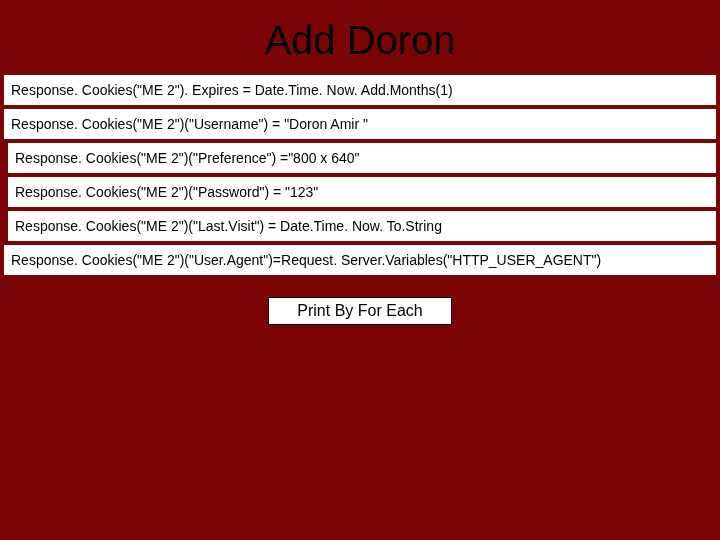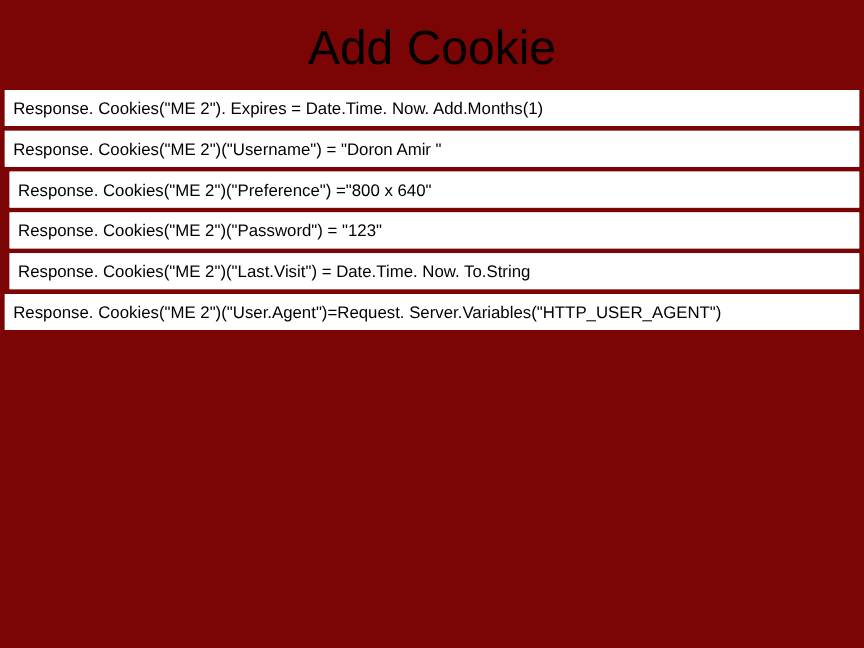--- a/index.html
+++ b/index.html
@@ -61,24 +61,27 @@
     font-size: 14px;
     line-height: 1.28;
     white-space: pre;
   }
 </style>
 </head>
 <body>
 
 <div class="slide">
 
-  <div class="title">Add Cookie</div>
+  <div class="title">Add Doron</div>
 
   <div class="code-block">Response. Cookies("ME 2"). Expires = Date.Time. Now. Add.Months(1)</div>
   <div class="code-block">Response. Cookies("ME 2")("Username") = "Doron Amir "</div>
   <div class="code-block indent">Response. Cookies("ME 2")("Preference") ="800 x 640"</div>
   <div class="code-block indent">Response. Cookies("ME 2")("Password") = "123"</div>
   <div class="code-block indent">Response. Cookies("ME 2")("Last.Visit") = Date.Time. Now. To.String</div>
   <div class="code-block">Response. Cookies("ME 2")("User.Agent")=Request. Server.Variables("HTTP_USER_AGENT")</div>
 
+  <div class="caption-wrap">
+    <div class="caption">Print By For Each</div>
+  </div>
 
 
 </div>
 
 </body></html>

